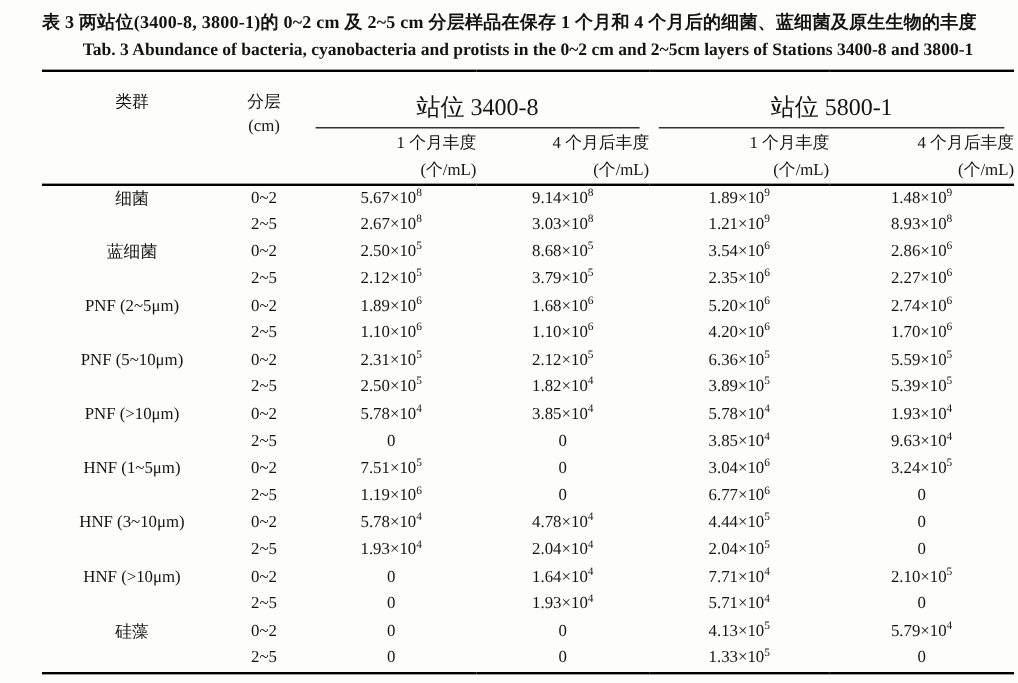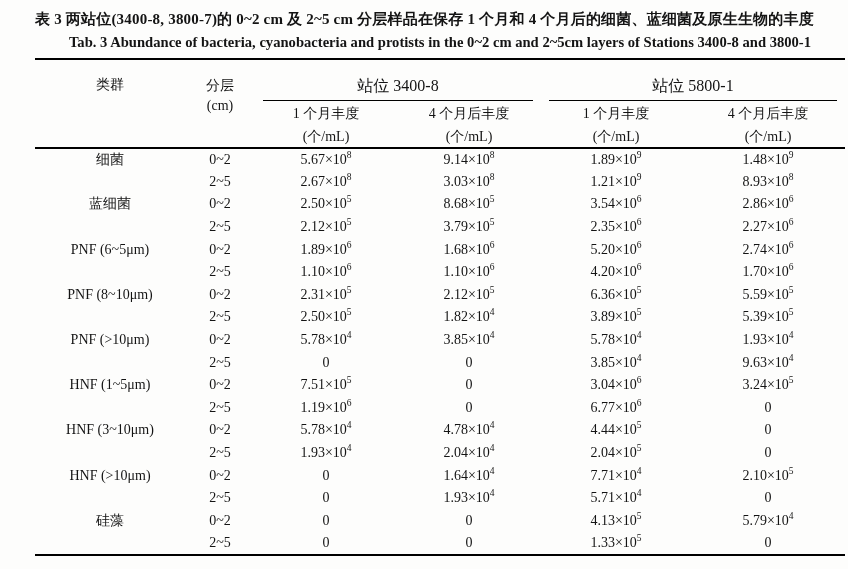--- a/index.html
+++ b/index.html
@@ -49,42 +49,42 @@
   col.c-v3     { width: 150px; }
   col.c-v4     { width: 154px; }
   th, td {
     font-weight: normal;
     text-align: center;
     vertical-align: middle;
     padding: 0;
     font-size: 14px;
   }
   thead tr.station-row th { height: 29px; vertical-align: top; padding-top: 16px; }
-  thead tr.sub-row th { height: 47px; border-bottom: 2px solid #000; vertical-align: top; }
+  thead tr.sub-row th { height: 47px; border-bottom: 2px solid #000; vertical-align: top; text-align: right; }
   thead th.rowspan-head { border-bottom: 2px solid #000; vertical-align: middle; }
   .station-span {
     display: block;
     margin: 0 8px;
     padding-bottom: 3px;
     border-bottom: 1.4px solid #000;
-    font-size: 16px;
+    font-size: 20px;
   }
   .two-line div { line-height: 20px; }
   .sub-head div { line-height: 21px; padding-top: 2px; }
   tbody td { height: 22.6px; font-size: 14px; }
   tbody td sup { font-size: 9.5px; line-height: 0; }
   tbody td.group-cell { font-size: 14px; }
 </style>
 </head>
 <body>
 
 <div class="page">
 
   <div class="caption">
-    <div class="caption-zh">表 3   两站位(3400-8, 3800-7)的 0~2 cm 及 2~5 cm 分层样品在保存 1 个月和 4 个月后的细菌、蓝细菌及原生生物的丰度</div>
+    <div class="caption-zh">表 3   两站位(3400-8, 3800-1)的 0~2 cm 及 2~5 cm 分层样品在保存 1 个月和 4 个月后的细菌、蓝细菌及原生生物的丰度</div>
     <div class="caption-en">
       <div class="en-line1">Tab. 3   Abundance of bacteria, cyanobacteria and protists in the 0~2 cm and 2~5cm layers of Stations 3400-8 and 3800-1</div>
     </div>
   </div>
 
   <table class="data-table">
     <colgroup>
       <col class="c-group">
         <col class="c-layer">
       <col class="c-v1">
@@ -152,37 +152,37 @@
         </tr>
         <tr>
           <td class="group-cell"></td>
           <td>2~5</td>
           <td>2.12×10<sup>5</sup></td>
           <td>3.79×10<sup>5</sup></td>
           <td>2.35×10<sup>6</sup></td>
           <td>2.27×10<sup>6</sup></td>
         </tr>
         <tr>
-          <td class="group-cell">PNF (6~5μm)</td>
+          <td class="group-cell">PNF (2~5μm)</td>
           <td>0~2</td>
           <td>1.89×10<sup>6</sup></td>
           <td>1.68×10<sup>6</sup></td>
           <td>5.20×10<sup>6</sup></td>
           <td>2.74×10<sup>6</sup></td>
         </tr>
         <tr>
           <td class="group-cell"></td>
           <td>2~5</td>
           <td>1.10×10<sup>6</sup></td>
           <td>1.10×10<sup>6</sup></td>
           <td>4.20×10<sup>6</sup></td>
           <td>1.70×10<sup>6</sup></td>
         </tr>
         <tr>
-          <td class="group-cell">PNF (8~10μm)</td>
+          <td class="group-cell">PNF (5~10μm)</td>
           <td>0~2</td>
           <td>2.31×10<sup>5</sup></td>
           <td>2.12×10<sup>5</sup></td>
           <td>6.36×10<sup>5</sup></td>
           <td>5.59×10<sup>5</sup></td>
         </tr>
         <tr>
           <td class="group-cell"></td>
           <td>2~5</td>
           <td>2.50×10<sup>5</sup></td>

